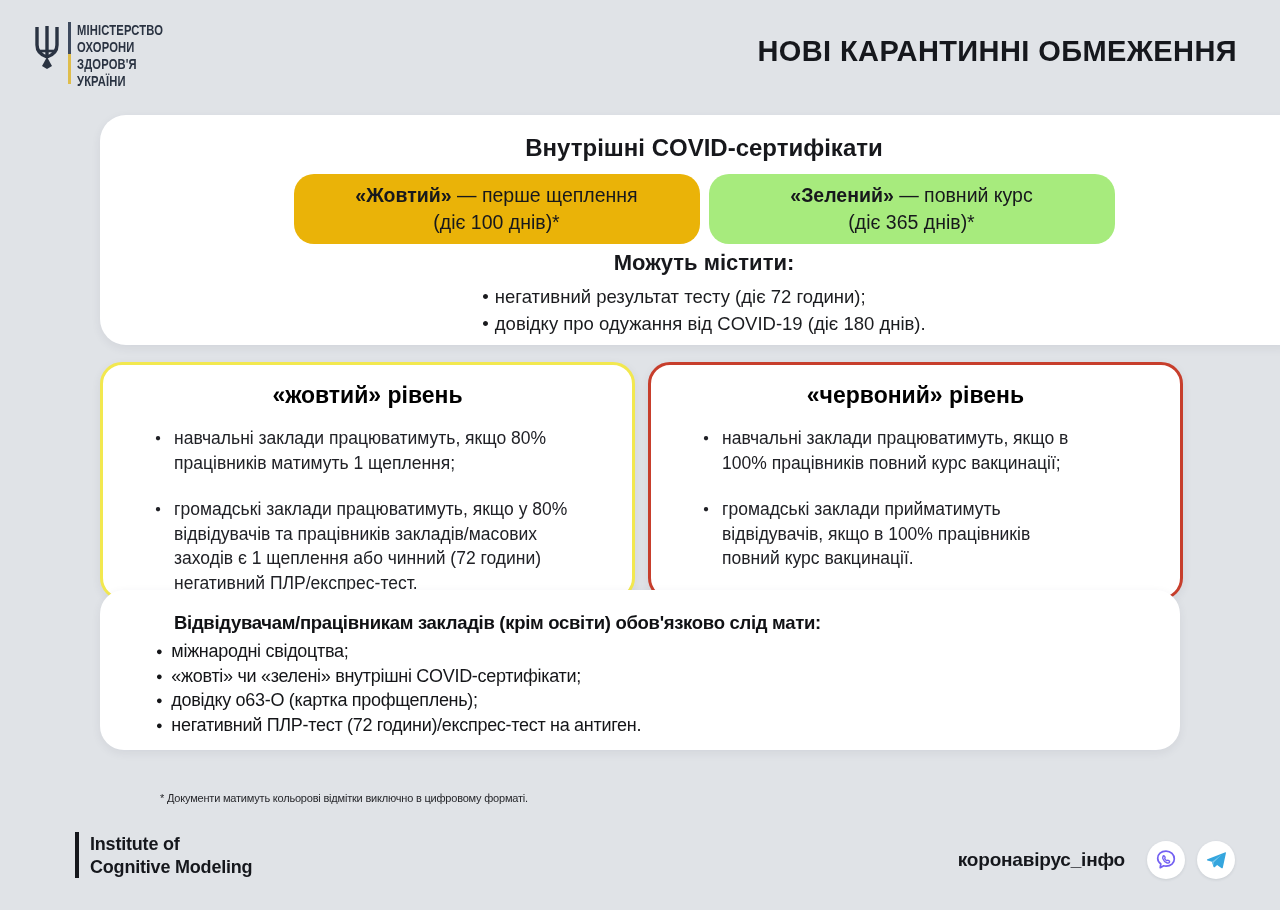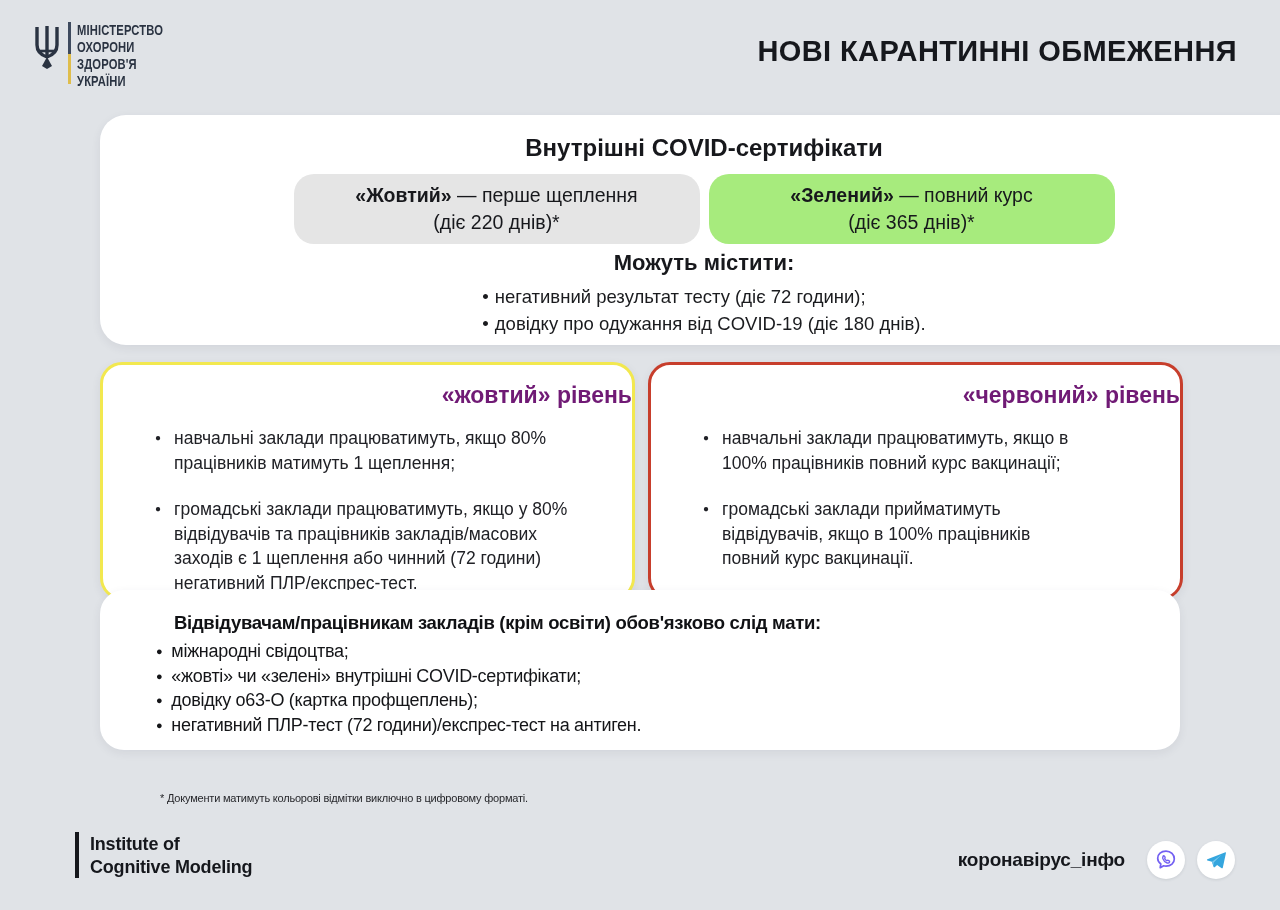--- a/index.html
+++ b/index.html
@@ -20,33 +20,33 @@
   .page-title{position:absolute;right:43px;top:35px;font-size:29px;font-weight:800;
     color:#16181D;letter-spacing:.4px;white-space:nowrap;}
   
   .card{position:absolute;background:#FFFFFF;border-radius:26px;
     box-shadow:0 3px 10px rgba(45,55,75,.08);}
   .card-cert{left:100px;top:115px;width:1208px;height:230px;}
   .cert-title{text-align:center;font-size:24px;font-weight:800;color:#17181C;margin-top:19px;}
   .pills{display:flex;justify-content:center;gap:9px;margin-top:12px;}
   .pill{width:406px;height:70px;border-radius:20px;display:flex;flex-direction:column;
     justify-content:center;align-items:center;font-size:19.5px;line-height:1.38;color:#17181C;}
-  .pill-yellow{background:#e5e5e5;}
+  .pill-yellow{background:#eab308;}
   .pill-green{background:#A7EB7D;}
   .pill .bold{font-weight:800;}
   .cert-sub{text-align:center;font-size:22px;font-weight:800;color:#17181C;margin-top:6px;}
   .cert-bullets{width:fit-content;margin:7px auto 0;font-size:18.5px;line-height:27px;color:#1A1B1E;}
   .cbl{display:flex;}
   .cbl .dot{margin-right:6px;}
   
   .level-card{top:362px;width:529px;height:232px;background:#fff;border-radius:22px;
     border:3px solid;box-shadow:0 3px 10px rgba(45,55,75,.08);position:absolute;}
   .level-yellow{left:100px;border-color:#F2E84F;}
   .level-red{left:648px;border-color:#C73E2C;}
-  .level-title{text-align:right;font-size:23px;font-weight:800;color:#701a75;margin-top:17px;}
+  .level-title{text-align:center;font-size:23px;font-weight:800;color:#000000;margin-top:17px;}
   .level-bullets{margin:17px 26px 0 52px;display:flex;flex-direction:column;gap:22px;
     font-size:17.5px;line-height:24.5px;color:#202126;}
   .lbl{display:flex;}
   .lbl .dot{font-size:10px;line-height:24.5px;margin-right:13px;margin-top:0;}
   .level-yellow .lbl-text{max-width:405px;}
   .level-red .lbl-text{max-width:370px;}
   
   .card-req{left:100px;top:590px;width:1080px;height:160px;border-radius:24px;}
   .req-title{margin:22px 40px 5px 74px;font-size:18.5px;font-weight:bold;color:#101114;
     letter-spacing:-.3px;}
@@ -83,21 +83,21 @@
 </div>
 
 <div class="page-title">НОВІ КАРАНТИННІ ОБМЕЖЕННЯ</div>
 
 <div class="card card-cert">
   <div class="cert-title">Внутрішні COVID-сертифікати</div>
 
   <div class="pills">
     <div class="pill pill-yellow">
       <div><span class="bold">«Жовтий»</span><span> — перше щеплення</span></div>
-      <div>(діє 220 днів)*</div>
+      <div>(діє 100 днів)*</div>
     </div>
     <div class="pill pill-green">
       <div><span class="bold">«Зелений»</span><span> — повний курс</span></div>
       <div>(діє 365 днів)*</div>
     </div>
   </div>
 
   <div class="cert-sub">Можуть містити:</div>
   <div class="cert-bullets">
     <div class="cbl">

